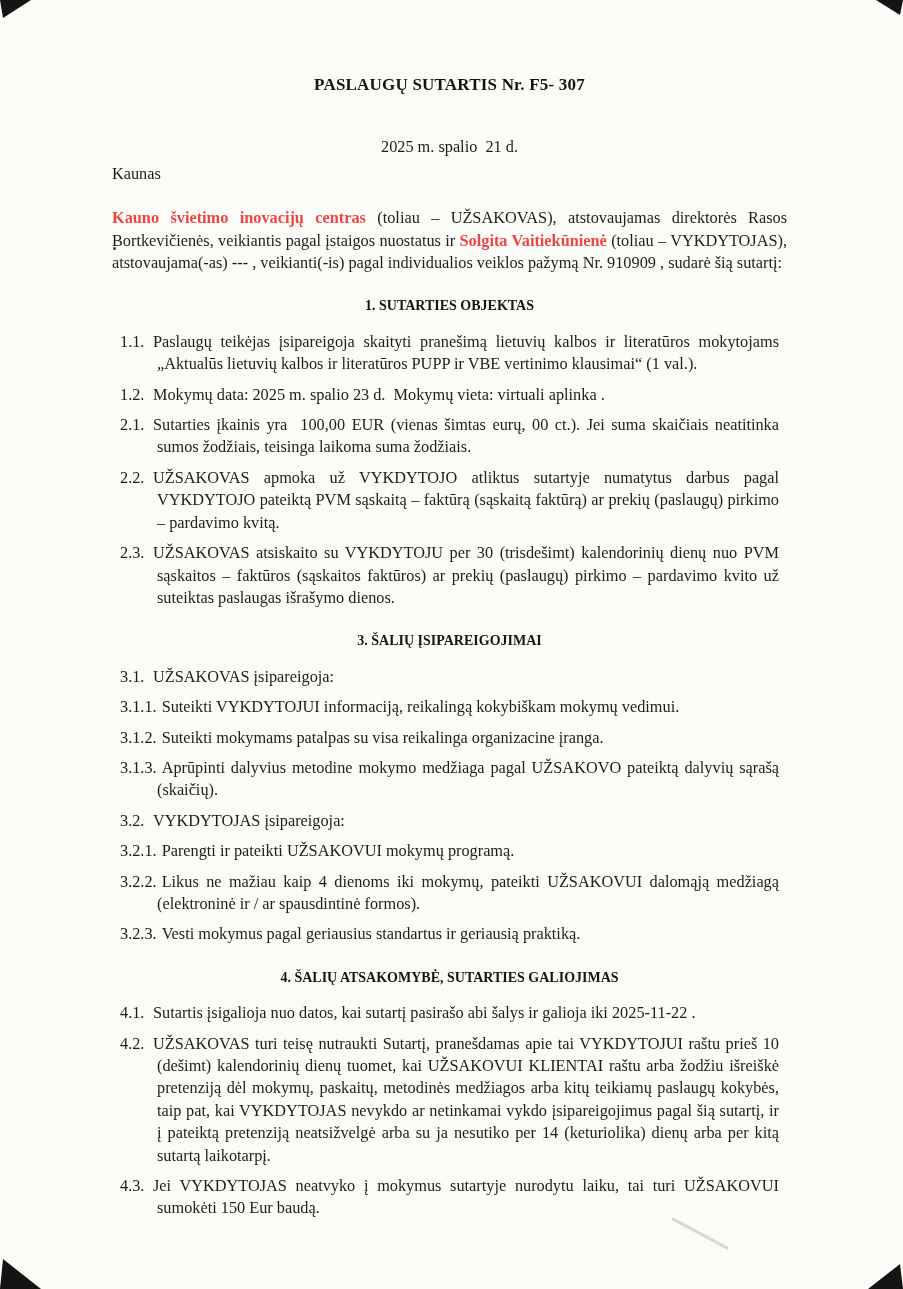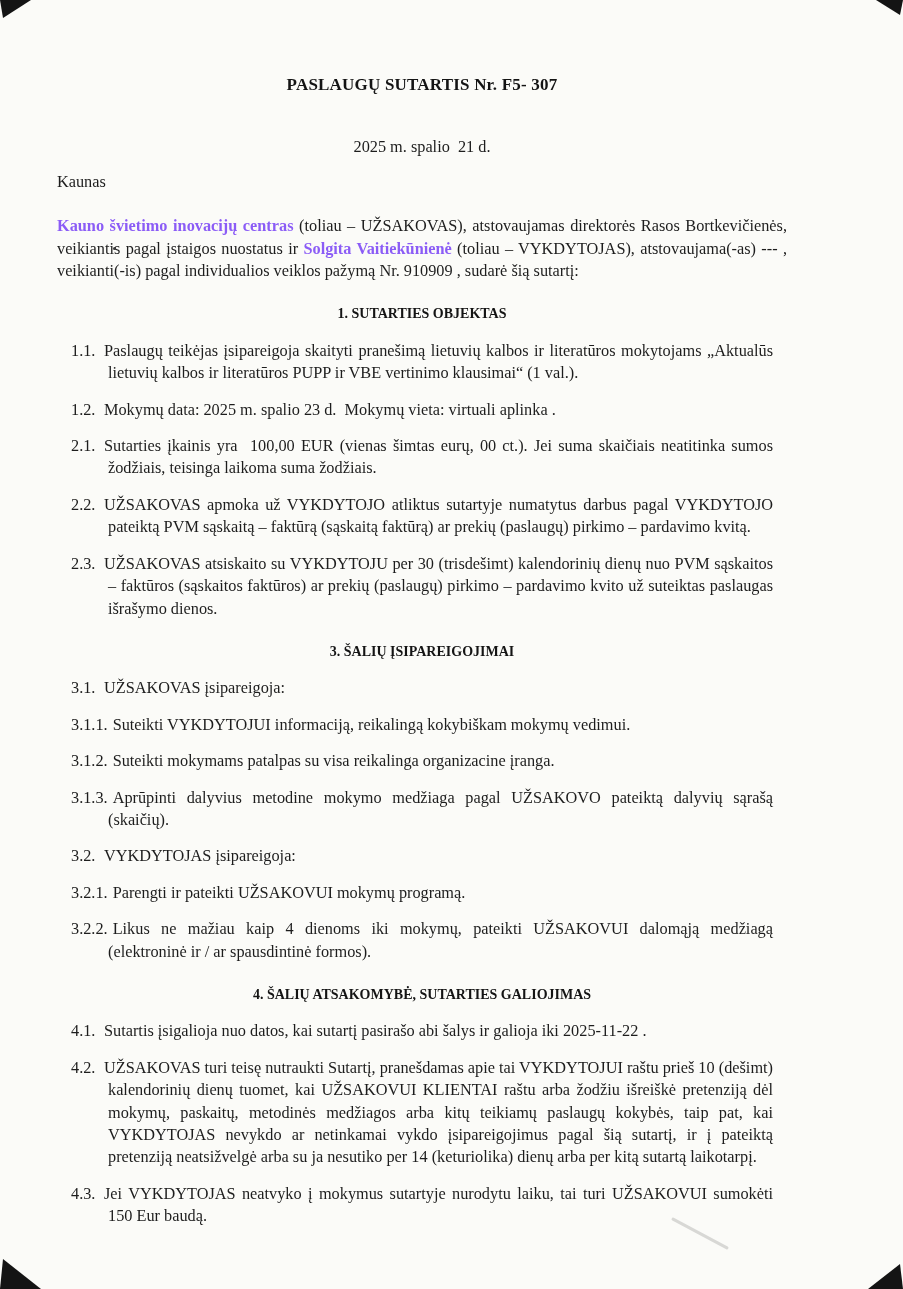--- a/index.html
+++ b/index.html
@@ -5,28 +5,28 @@
   * { box-sizing: border-box; }
   html, body { margin: 0; padding: 0; }
   body {
     width: 903px; height: 1289px;
     background: #fbfbf8;
     font-family: "Liberation Serif", serif;
     color: #1d1d1d;
     position: relative;
     overflow: hidden;
   }
-  .content { padding: 74px 116px 0 57px; font-size: 16.3px; line-height: 22.4px; }
+  .content { padding: 74px 116px 0 112px; font-size: 16.3px; line-height: 22.4px; }
   .title { text-align: center; font-weight: bold; font-size: 17px; margin: 0 0 40px 0; letter-spacing: 0.2px; color: #141414; }
-  .dateline { text-align: center; margin: 12px; }
+  .dateline { text-align: center; margin: 4px; }
   .city { margin: 0 0 22px 0; }
   .intro { text-align: justify; margin: 16px 0 0 0; }
-  .intro b { color: #8b5cf6; }
+  .intro b { color: #ef4444; }
   h2.sec { text-align: center; font-size: 14px; font-weight: bold; margin: 21px 0 13px 0; color: #141414; }
-  p.clause { margin: 14px; text-align: justify; padding-left: 37px; text-indent: -37px; }
+  p.clause { margin: 8px; text-align: justify; padding-left: 37px; text-indent: -37px; }
   .num { display: inline-block; min-width: 33px; padding-right: 5px; text-indent: 0; }
   .gap-top { margin-top: 26px; }
 
   .corner { position: absolute; width: 0; height: 0; border-style: solid; border-color: transparent; }
   .corner.tl { top: 0; left: 0; border-top: 18px solid #141414; border-right: 28px solid transparent; }
   .corner.tr { top: 0; right: 0; border-top: 15px solid #141414; border-left: 24px solid transparent; }
   .corner.bl { bottom: 0; left: 0; border-bottom: 30px solid #141414; border-right: 38px solid transparent; }
   .corner.br { bottom: 0; right: 0; border-bottom: 25px solid #141414; border-left: 32px solid transparent; }
   .speck { position: absolute; left: 113px; top: 247px; width: 3px; height: 3px; border-radius: 50%; background: #3a3a3a; }
   .smudge { position: absolute; left: 668px; top: 1232px; width: 64px; height: 3px; background: rgba(90,90,90,0.22); transform: rotate(28deg); border-radius: 2px; }
@@ -63,20 +63,21 @@
 
   <div>
     <h2 class="sec">3. ŠALIŲ ĮSIPAREIGOJIMAI</h2>
     <p class="clause"><span class="num">3.1.</span><span>UŽSAKOVAS įsipareigoja:</span></p>
     <p class="clause"><span class="num">3.1.1.</span><span>Suteikti VYKDYTOJUI informaciją, reikalingą kokybiškam mokymų vedimui.</span></p>
     <p class="clause"><span class="num">3.1.2.</span><span>Suteikti mokymams patalpas su visa reikalinga organizacine įranga.</span></p>
     <p class="clause"><span class="num">3.1.3.</span><span>Aprūpinti dalyvius metodine mokymo medžiaga pagal UŽSAKOVO pateiktą dalyvių sąrašą (skaičių).</span></p>
     <p class="clause gap-top"><span class="num">3.2.</span><span>VYKDYTOJAS įsipareigoja:</span></p>
     <p class="clause"><span class="num">3.2.1.</span><span>Parengti ir pateikti UŽSAKOVUI mokymų programą.</span></p>
     <p class="clause"><span class="num">3.2.2.</span><span>Likus ne mažiau kaip 4 dienoms iki mokymų, pateikti UŽSAKOVUI dalomąją medžiagą (elektroninė ir / ar spausdintinė formos).</span></p>
+    <p class="clause"><span class="num">3.2.3.</span><span>Vesti mokymus pagal geriausius standartus ir geriausią praktiką.</span></p>
   </div>
 
   <div>
     <h2 class="sec">4. ŠALIŲ ATSAKOMYBĖ, SUTARTIES GALIOJIMAS</h2>
     <p class="clause"><span class="num">4.1.</span><span>Sutartis įsigalioja nuo datos, kai sutartį pasirašo abi šalys ir galioja iki 2025-11-22 .</span></p>
     <p class="clause"><span class="num">4.2.</span><span>UŽSAKOVAS turi teisę nutraukti Sutartį, pranešdamas apie tai VYKDYTOJUI raštu prieš 10 (dešimt) kalendorinių dienų tuomet, kai UŽSAKOVUI KLIENTAI raštu arba žodžiu išreiškė pretenziją dėl mokymų, paskaitų, metodinės medžiagos arba kitų teikiamų paslaugų kokybės, taip pat, kai VYKDYTOJAS nevykdo ar netinkamai vykdo įsipareigojimus pagal šią sutartį, ir į pateiktą pretenziją neatsižvelgė arba su ja nesutiko per 14 (keturiolika) dienų arba per kitą sutartą laikotarpį.</span></p>
     <p class="clause"><span class="num">4.3.</span><span>Jei VYKDYTOJAS neatvyko į mokymus sutartyje nurodytu laiku, tai turi UŽSAKOVUI sumokėti 150 Eur baudą.</span></p>
   </div>
 
 </div>

